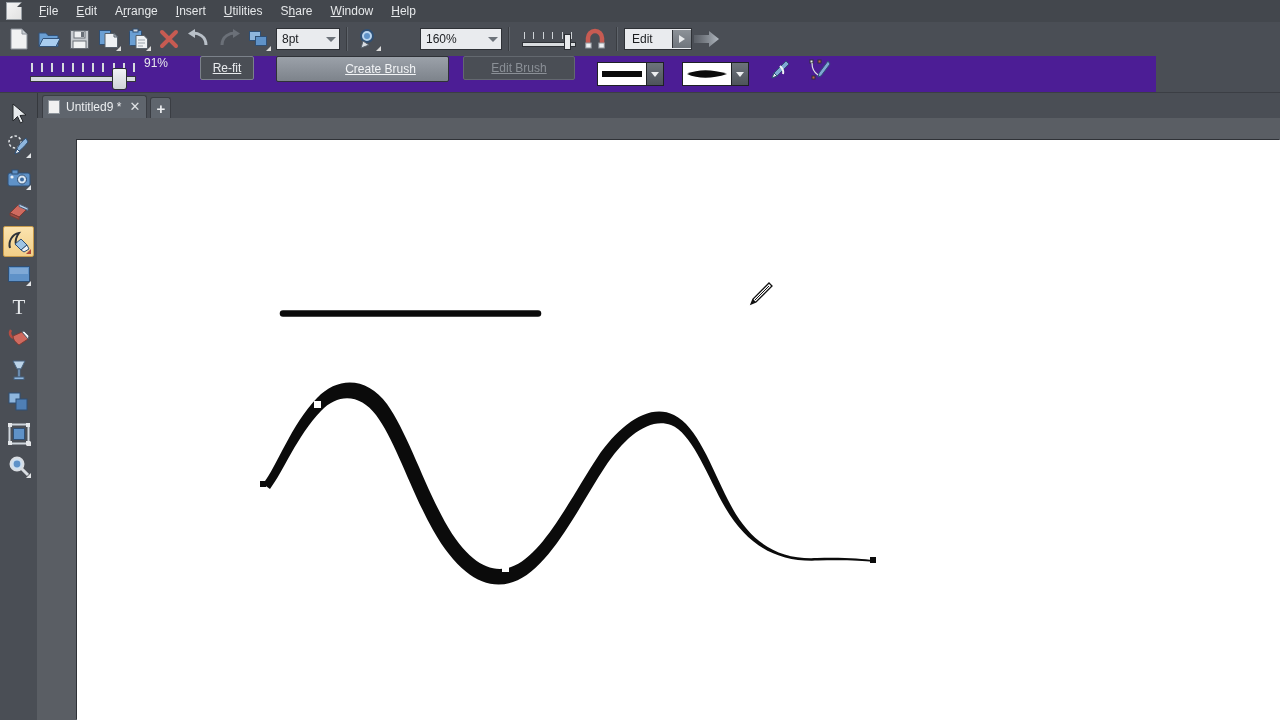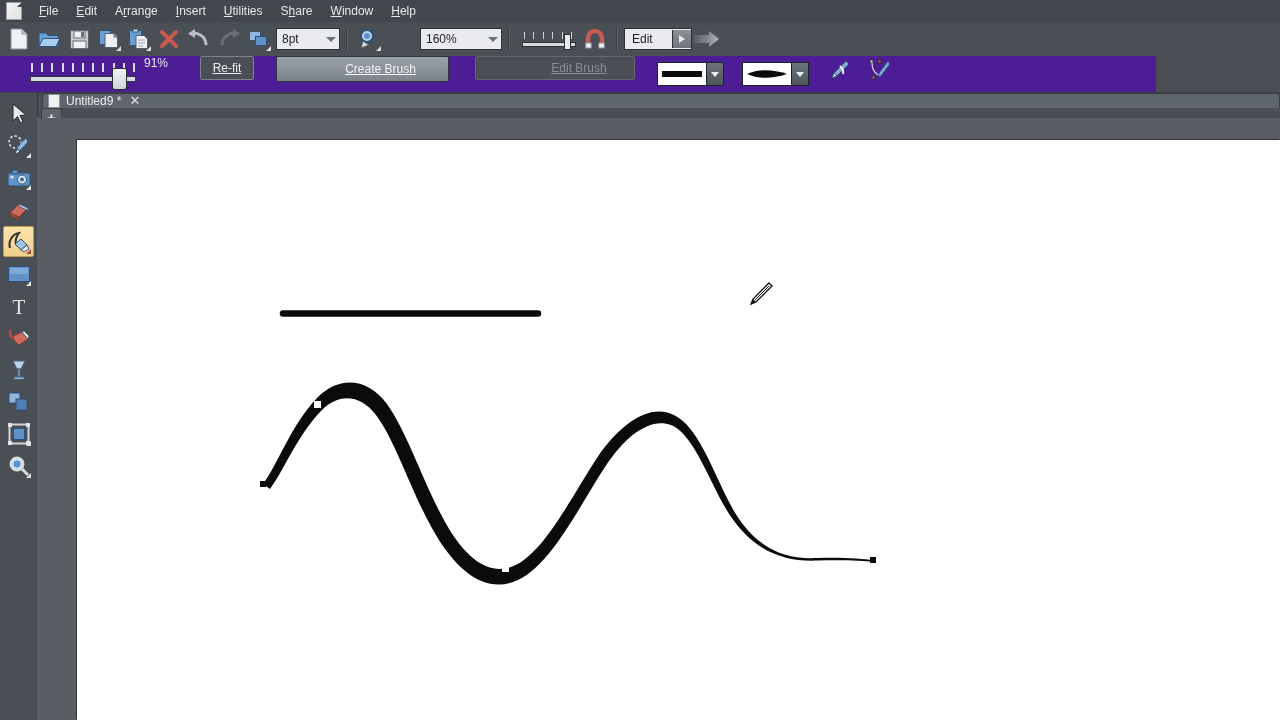--- a/index.html
+++ b/index.html
@@ -151,21 +151,21 @@
   }
   .arrow-down-sm {
     width:0;height:0;border-left:4px solid transparent;border-right:4px solid transparent;
     border-top:5px solid #eceef0;
   }
 
   
   .tabbar {
     position: absolute; left: 38px; top: 93px; width: 1242px; height: 25px;
     background: #4a4e55; border-bottom: 1px solid #84cc16;
-    display: flex;  flex-direction: column;
+    display: flex; align-items: flex-end;
   }
   .tab {
     height: 22px; background: #5f656d; border: 1px solid #3a3d43; border-bottom: none;
     display: flex; align-items: center; padding: 0 6px 0 5px; margin-left: 4px;
     color: #eceef0; font-size: 12px; border-radius: 3px 3px 0 0; cursor: default;
   }
   .tab-doc-icon {
     width: 10px; height: 12px; background: #f1f1f1; border: 1px solid #8e959c;
     margin-right: 6px;
   }
@@ -390,21 +390,21 @@
       <div class="track"></div>
       <div class="knob"></div>
     </div>
 
     <div class="pct-label">91%</div>
 
     <div class="btn outline" style="width:52px; margin-left:22px;">Re-fit</div>
 
     <div class="btn primary" style="width:135px; height:24px; margin-left:22px;padding-left:36px;">Create Brush</div>
 
-    <div class="btn disabled" style="width:110px; margin-left:26px;padding-left:48px;">Edit Brush</div>
+    <div class="btn disabled" style="width:110px; margin-left:14px;">Edit Brush</div>
 
     <div class="strokecombo-wrap" style="margin-left:22px;">
       <div class="strokecombo">
         <svg width="42" height="16" viewBox="0 0 42 16">
           <rect x="1" y="5" width="40" height="6" fill="#0b0b0b"></rect>
         </svg>
       </div>
       <div class="strokecombo-btn">
           <i class="arrow-down-sm"></i>
         </div>

